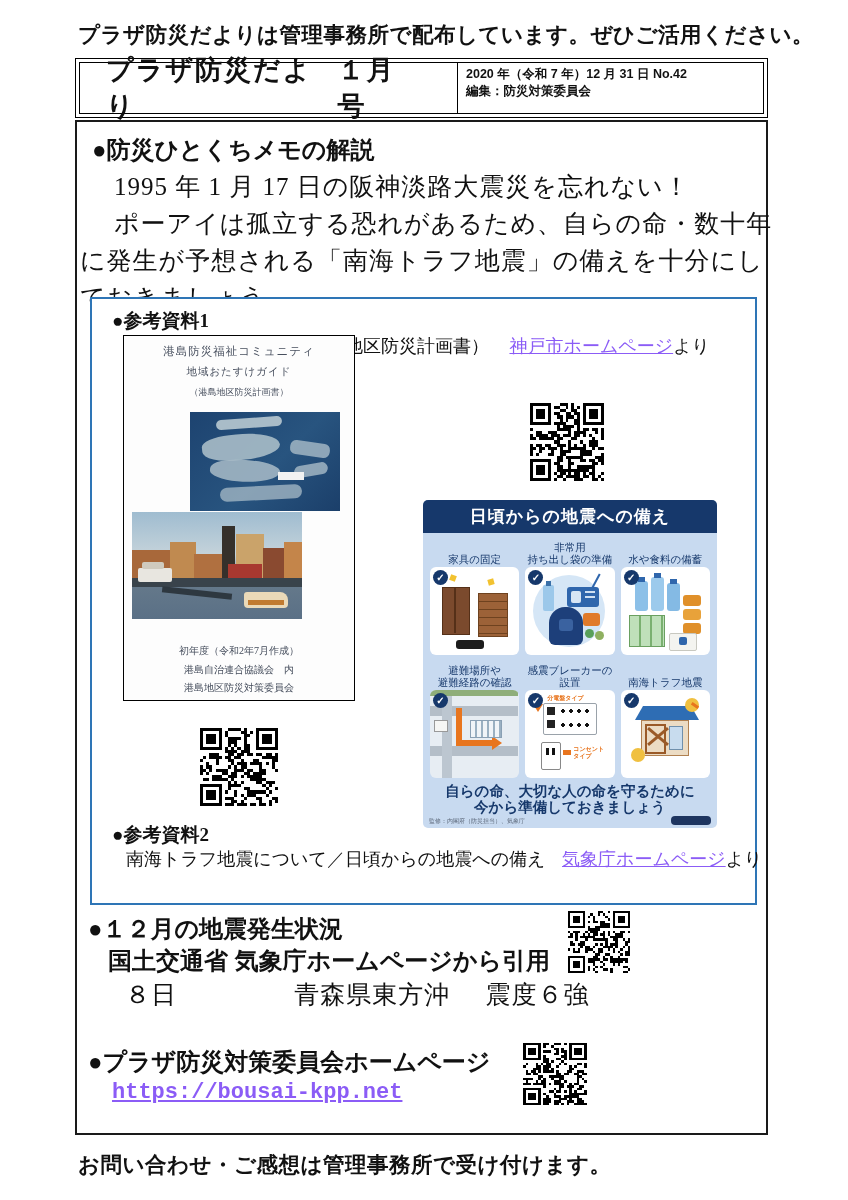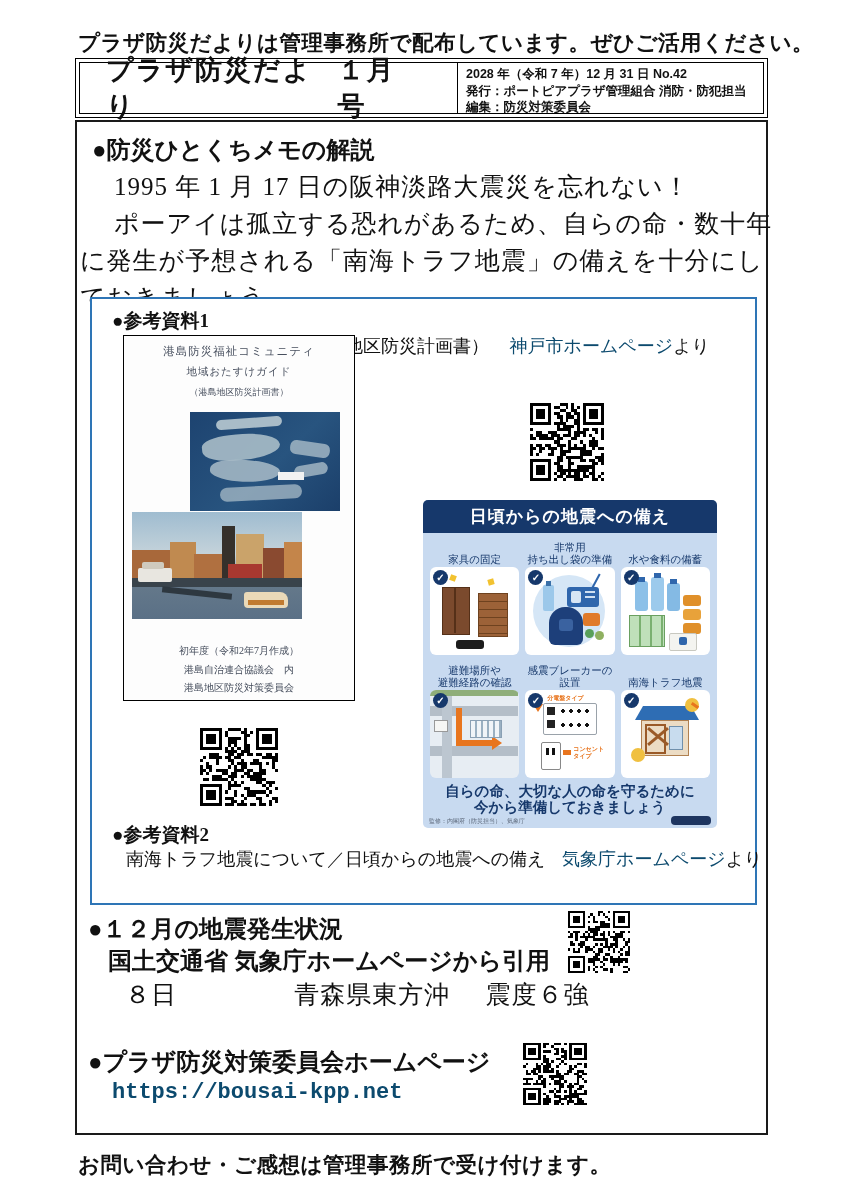--- a/index.html
+++ b/index.html
@@ -2,21 +2,21 @@
 <html><head>
 <meta charset="utf-8">
 <style>
   html,body{margin:0;padding:0;background:#e8e8e8;}
   #page{position:relative;width:848px;height:1200px;background:#ffffff;margin:0 auto;
         font-family:"Liberation Serif",serif;color:#111;overflow:hidden;}
   .abs{position:absolute;}
   .sans{font-family:"Liberation Sans",sans-serif;}
   .mono{font-family:"Liberation Mono",monospace;}
   .b{font-weight:bold;}
-  a.link{color:#0c4a6e;cursor:pointer;}
+  a.link{color:#8b5cf6;text-decoration:underline;cursor:pointer;}
 
   
   .notice{font-size:21.5px;font-weight:bold;letter-spacing:.5px;white-space:nowrap;}
 
   
   #hdr{left:75px;top:58px;width:693px;height:60px;border:1.5px solid #000;padding:3px;box-sizing:border-box;}
   #hdr-inner{border:1px solid #000;width:100%;height:100%;display:flex;box-sizing:border-box;}
   #hdr-title{width:378px;border-right:1.5px solid #000;display:flex;align-items:center;
              justify-content:space-between;padding:0 34px 0 26px;box-sizing:border-box;
              font-size:27px;font-weight:bold;letter-spacing:2px;}
@@ -70,31 +70,30 @@
 
   
   .eq-row{font-size:25px;letter-spacing:1px;white-space:nowrap;}
   #hp-url{font-size:22px;}
 </style>
 </head>
 <body>
 
 <div id="page">
 
-  <div class="abs notice" style="left:78px;top:20px;margin-top:8px;">プラザ防災だよりは管理事務所で配布しています。ぜひご活用ください。</div>
+  <div class="abs notice" style="left:78px;top:20px;">プラザ防災だよりは管理事務所で配布しています。ぜひご活用ください。</div>
 
   <div class="abs" id="hdr">
     <div id="hdr-inner">
       <div id="hdr-title" class="sans">
         <span>プラザ防災だより</span>
         <span>１月号</span>
       </div>
       <div id="hdr-info" class="sans">
-        <div>2028 年（令和 7 年）12 月 31 日 No.42</div>
-        <div>発行：ポートピアプラザ管理組合 消防・防犯担当</div>
+        <div>2020 年（令和 7 年）12 月 31 日 No.42</div>
         <div>編集：防災対策委員会</div>
       </div>
     </div>
   </div>
 
   <div class="abs" id="main-box"></div>
 
   <div class="abs gothic-h" style="left:92px;top:134px;">●防災ひとくちメモの解説</div>
   <div class="abs serif-body" style="left:88px;top:168px;">　1995 年 1 月 17 日の阪神淡路大震災を忘れない！</div>
   <div class="abs serif-body" style="left:88px;top:205px;">　ポーアイは孤立する恐れがあるため、自らの命・数十年</div>

